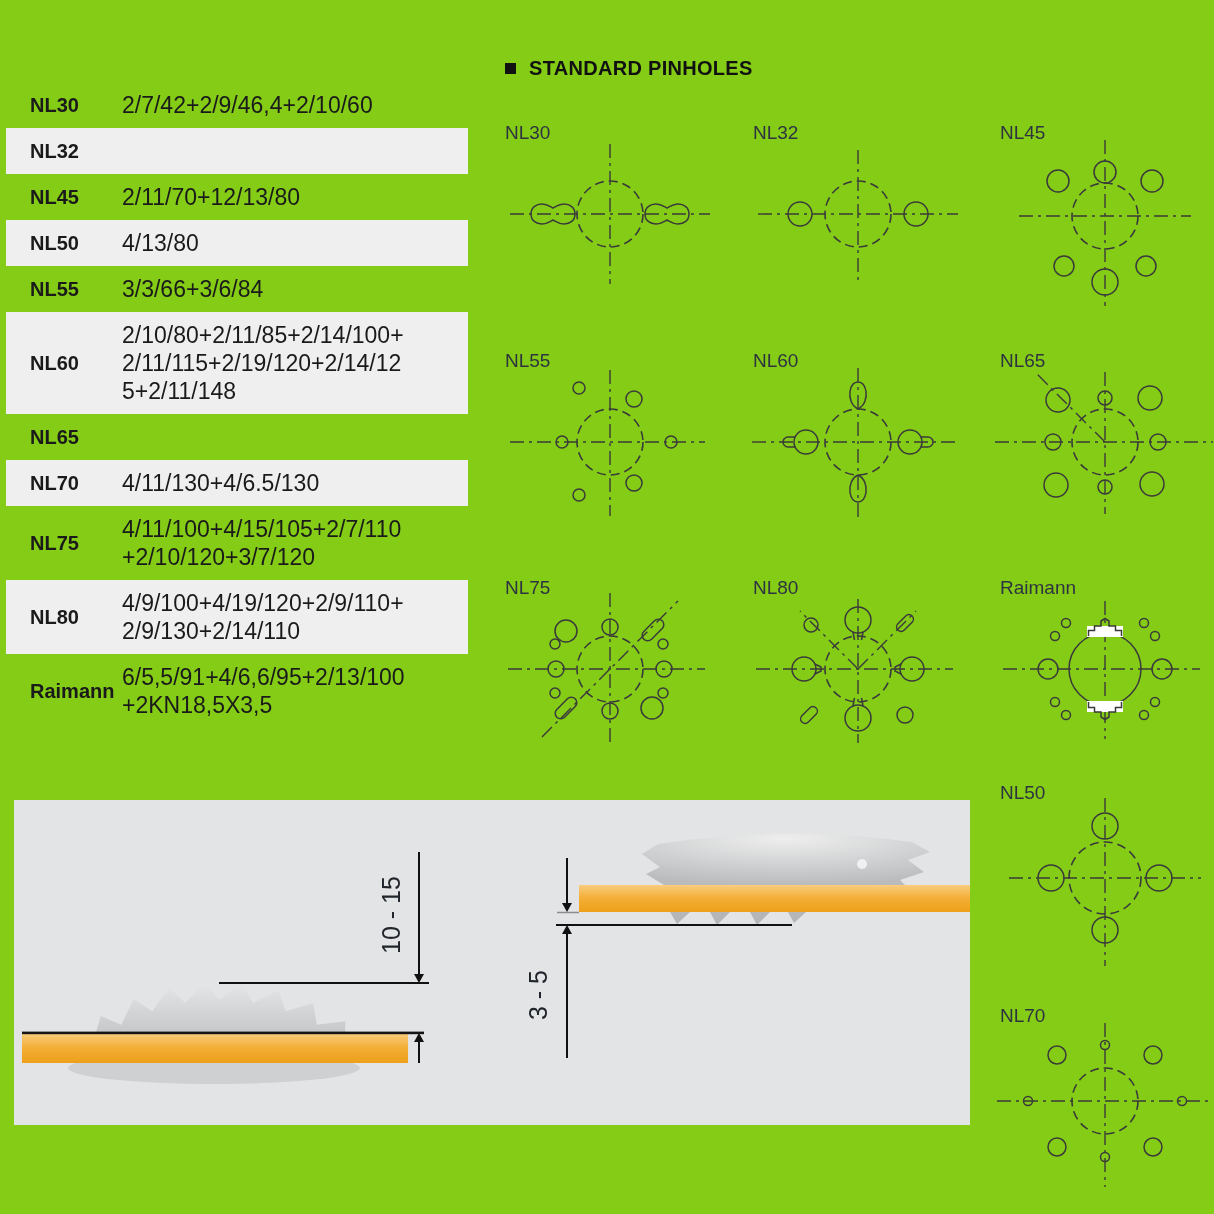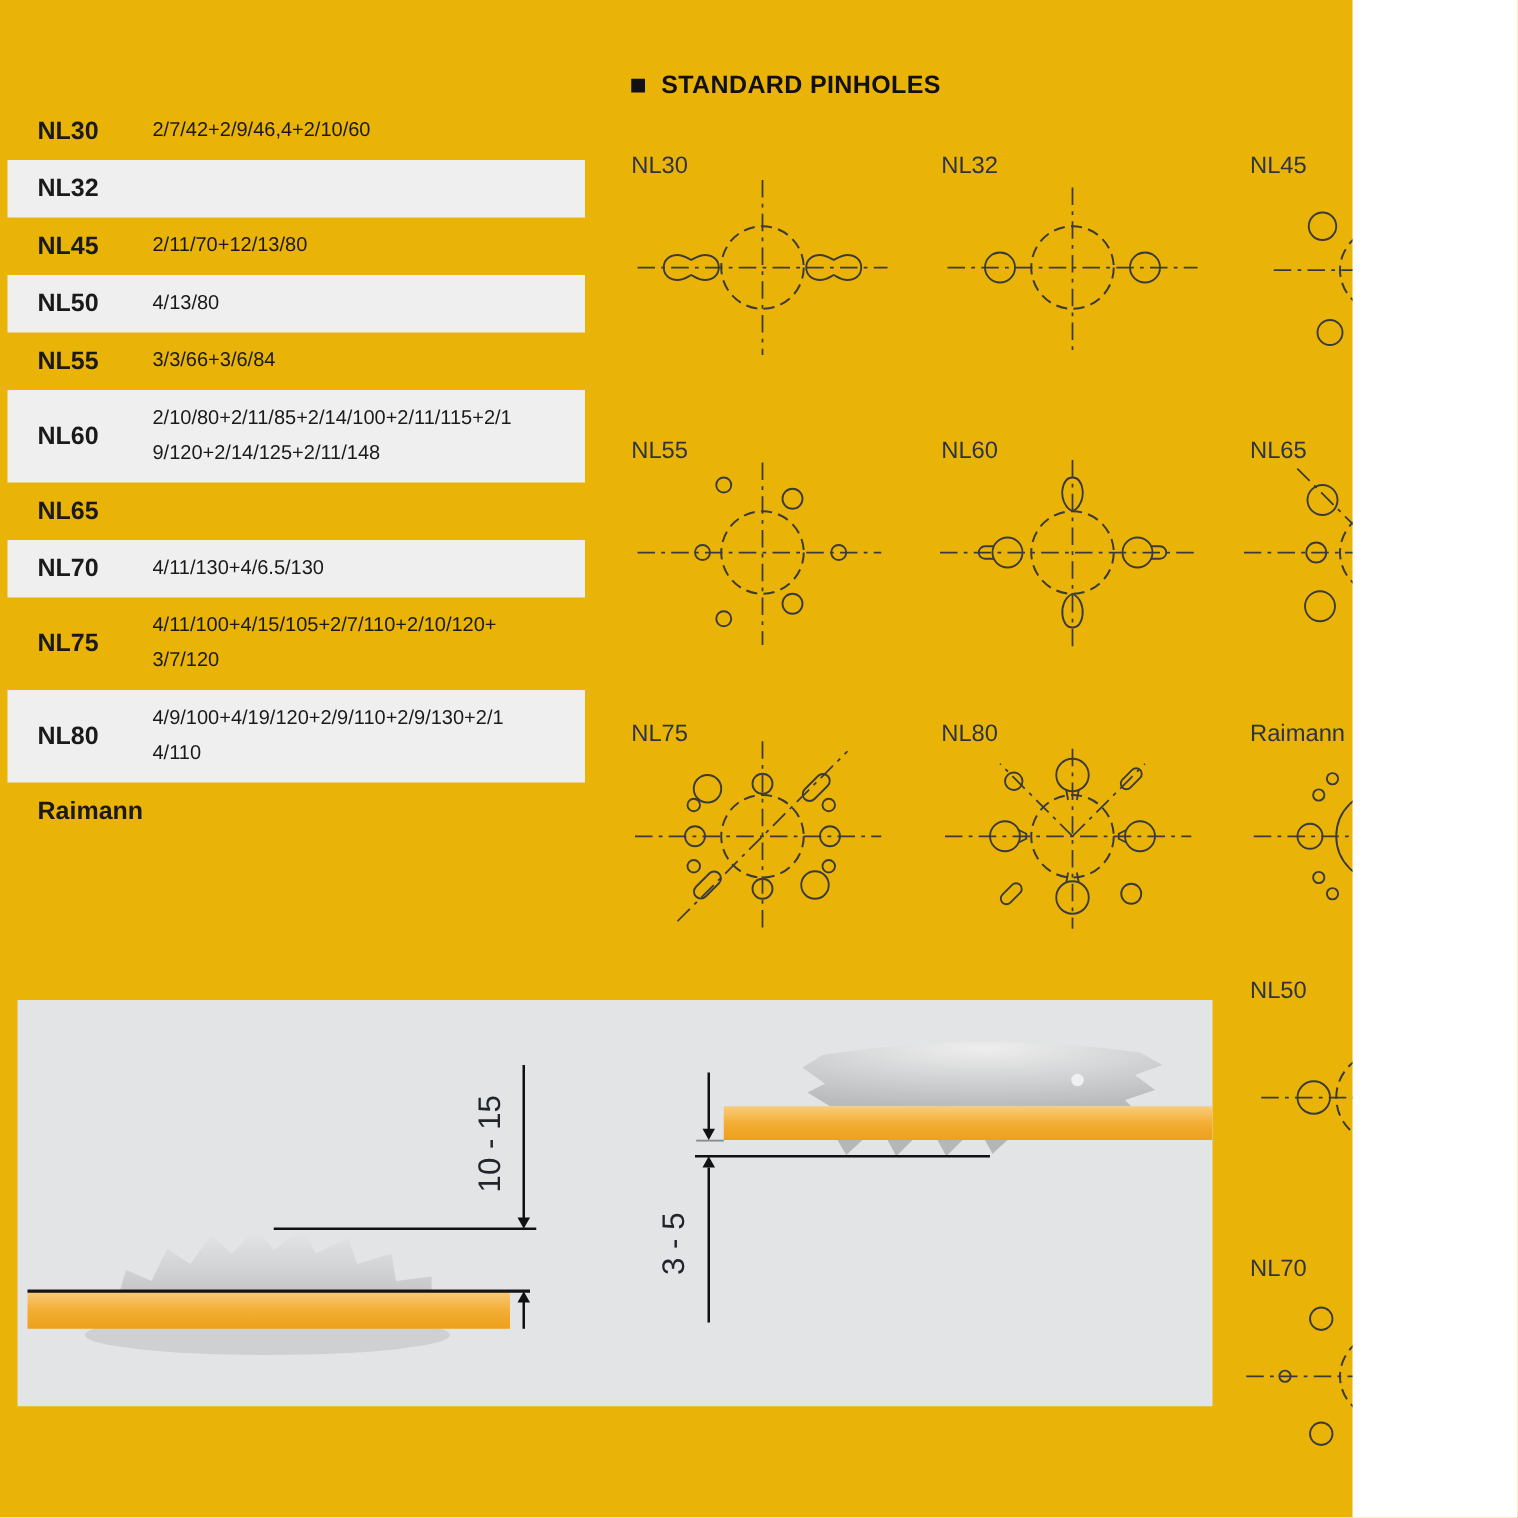--- a/index.html
+++ b/index.html
@@ -1,24 +1,24 @@
 <!DOCTYPE html>
 <html><head>
 <meta charset="utf-8">
 <style>
   html,body{margin:0;padding:0;background:#ffffff;}
-  #page{position:relative;width:1082px;height:1214px;background:#eab308;overflow:hidden;
+  #page{position:relative;width:1214px;height:1214px;background:#84cc16;overflow:hidden;
         font-family:"Liberation Sans", sans-serif;color:#1a1a1a;text-decoration:underline;}
 
   
   #pinhole-table{position:absolute;left:6px;top:82px;width:462px;}
   .trow{display:flex;align-items:center;padding:9px 0;}
   .trow.shade{background:#efefef;}
   .tcode{width:92px;padding-left:24px;font-weight:bold;font-size:20px;line-height:28px;flex:0 0 auto;}
-  .tval{width:288px;font-size:16px;line-height:28px;overflow-wrap:anywhere;word-break:break-all;}
+  .tval{width:288px;font-size:23px;line-height:28px;overflow-wrap:anywhere;word-break:break-all;}
 
   
   #section-title{position:absolute;left:505px;top:57px;display:flex;align-items:center;}
   #title-bullet{width:11px;height:11px;background:#111;margin-right:13px;flex:0 0 auto;}
   #title-text{font-weight:bold;font-size:20px;letter-spacing:.3px;color:#111;}
 
   
   .diag{position:absolute;width:240px;height:205px;}
   .diag .dlabel{position:absolute;left:5px;top:0;font-size:19px;color:#2e3340;}
   .diag svg{position:absolute;left:0;top:14px;}
@@ -74,20 +74,21 @@
     <div class="trow">
       <div class="tcode">NL75</div>
       <div class="tval">4/11/100+4/15/105+2/7/110+2/10/120+3/7/120</div>
     </div>
     <div class="trow shade">
       <div class="tcode">NL80</div>
       <div class="tval">4/9/100+4/19/120+2/9/110+2/9/130+2/14/110</div>
     </div>
     <div class="trow">
       <div class="tcode">Raimann</div>
+      <div class="tval">6/5,5/91+4/6,6/95+2/13/100+2KN18,5X3,5</div>
     </div>
   </div>
 
   <div class="diag" style="left:500px;top:122px;">
     <span class="dlabel">NL30</span>
     <svg width="240" height="185" viewBox="0 0 240 185">
       <line class="axis" x1="10" y1="78" x2="210" y2="78"></line>
       <line class="axis" x1="110" y1="8" x2="110" y2="148"></line>
       <circle class="bore" cx="110" cy="78" r="33"></circle>
       <path class="st" d="M31,78 C31,71.5 36,68 42,68 C47,68 50,70.5 53,72 C56,70.5 59,68 64,68 C70,68 75,71.5 75,78 C75,84.5 70,88 64,88 C59,88 56,85.5 53,84 C50,85.5 47,88 42,88 C36,88 31,84.5 31,78 Z"></path>

